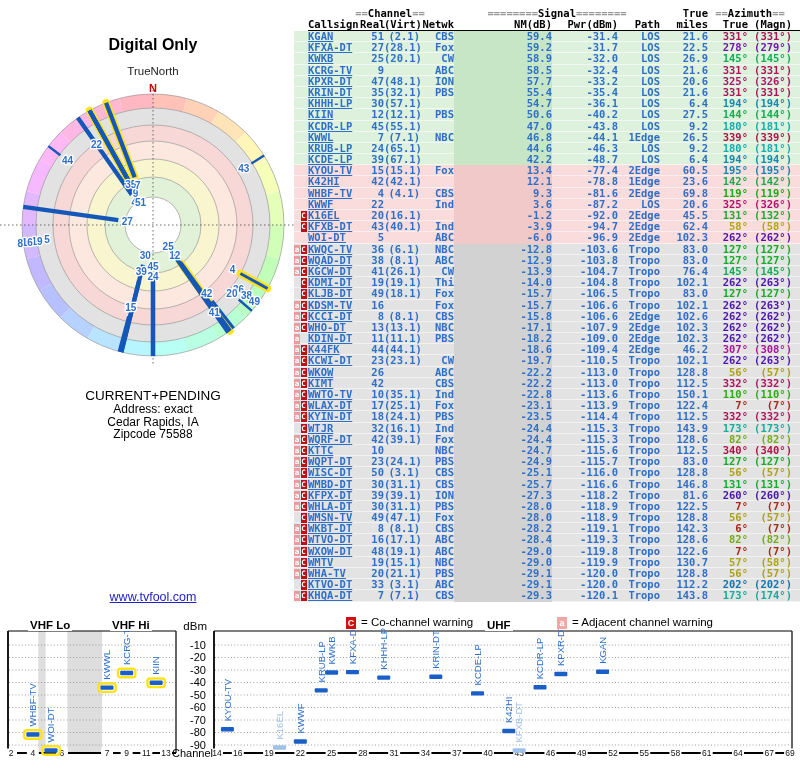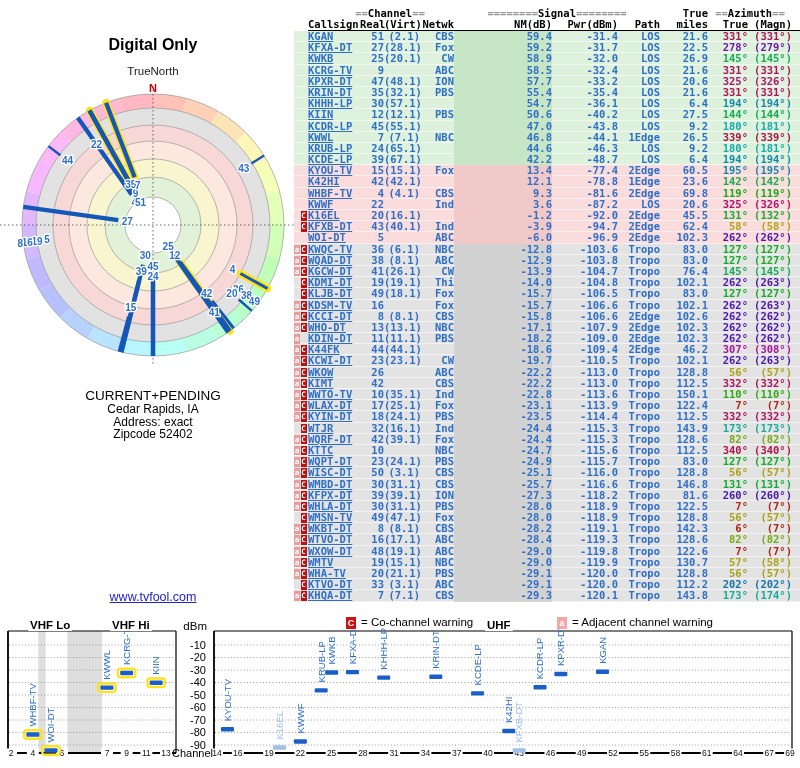--- a/index.html
+++ b/index.html
@@ -158,23 +158,23 @@
     <text x="136.9455955465342" y="125.57193428035113" text-anchor="middle" fill="#2e6fc9" stroke="#fff" stroke-width="2.6" paint-order="stroke" font-size="10" font-weight="bold" font-family="&quot;Liberation Sans&quot;,sans-serif">47</text>
     <text x="96.60596477796511" y="67.96097100550635" text-anchor="middle" fill="#2e6fc9" stroke="#fff" stroke-width="2.6" paint-order="stroke" font-size="10" font-weight="bold" font-family="&quot;Liberation Sans&quot;,sans-serif">22</text>
     <text x="140.50160799004942" y="125.95230394994637" text-anchor="middle" fill="#2e6fc9" stroke="#fff" stroke-width="2.6" paint-order="stroke" font-size="10" font-weight="bold" font-family="&quot;Liberation Sans&quot;,sans-serif">51</text>
     <text x="135.65351178758607" y="117.20610687855242" text-anchor="middle" fill="#2e6fc9" stroke="#fff" stroke-width="2.6" paint-order="stroke" font-size="10" font-weight="bold" font-family="&quot;Liberation Sans&quot;,sans-serif">9</text>
     <text x="130.8054155851227" y="108.45990980715845" text-anchor="middle" fill="#2e6fc9" stroke="#fff" stroke-width="2.6" paint-order="stroke" font-size="10" font-weight="bold" font-family="&quot;Liberation Sans&quot;,sans-serif">35</text>
     <text x="137.89120724717012" y="109.14024921887798" text-anchor="middle" fill="#2e6fc9" stroke="#fff" stroke-width="2.6" paint-order="stroke" font-size="10" font-weight="bold" font-family="&quot;Liberation Sans&quot;,sans-serif">7</text>
   </svg>
 
 <div class="abs" id="criteria">
   <div class="l0">CURRENT+PENDING</div>
+  <div class="ln">Address: exact</div>
   <div class="ln">Cedar Rapids, IA</div>
-  <div class="ln">Address: exact</div>
-  <div class="ln">Zipcode 52402</div>
+  <div class="ln">Zipcode 75588</div>
 </div>
 <div class="abs" id="site-link"><a href="#">www.tvfool.com</a></div>
 
 <div class="abs" id="tbl">
     <div class="hrow">
       <span class="gh" style="left: 96px;"><span class="eq">==</span><span>Channel</span><span class="eq">==</span></span>
       <span class="gh" style="left: 263px;"><span class="eq">========</span><span>Signal</span><span class="eq">========</span></span>
       <span class="gh-r" style="right: 92px;"><span>True</span></span>
       <span class="gh" style="left: 456px;"><span class="eq">==</span><span>Azimuth</span><span class="eq">==</span></span>
     </div>

